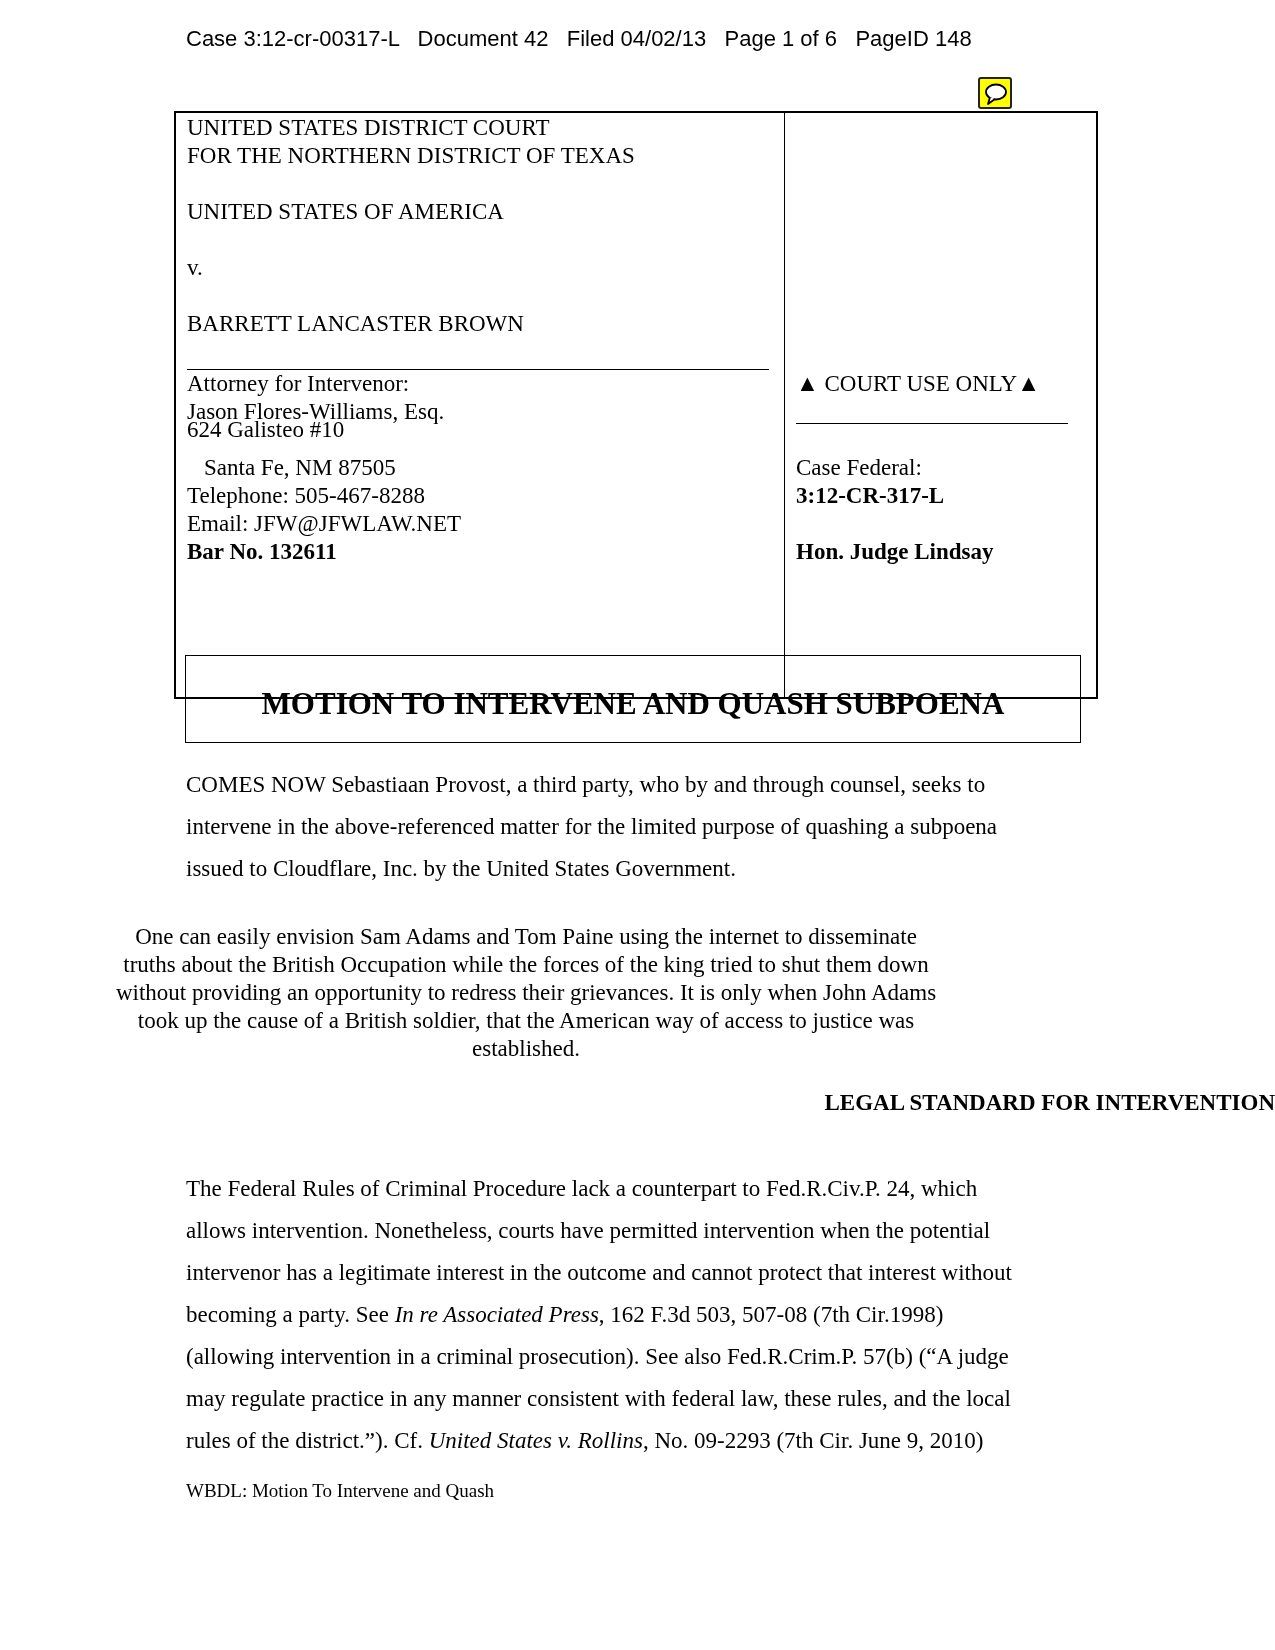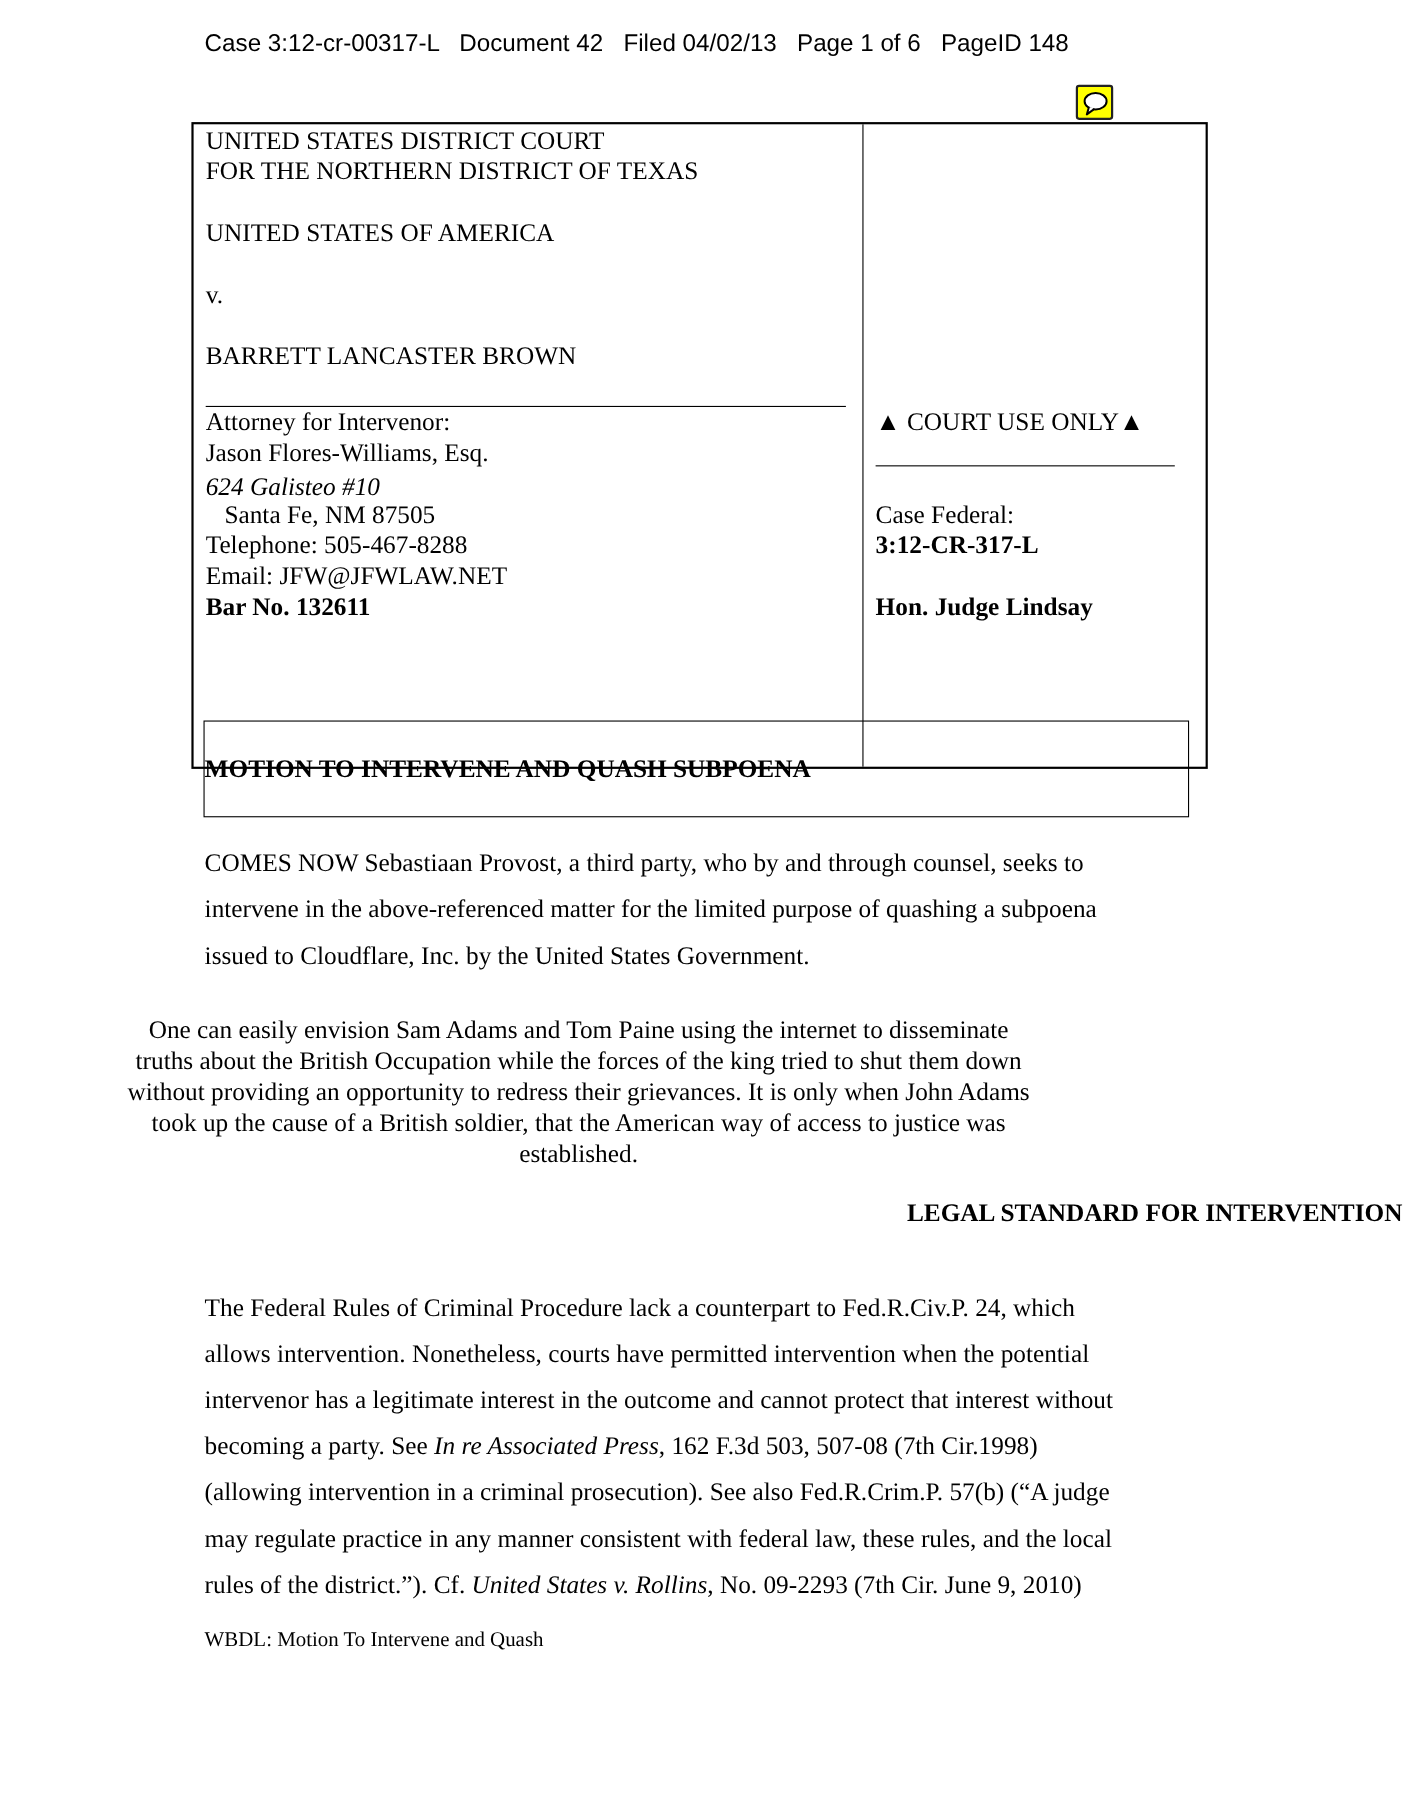--- a/index.html
+++ b/index.html
@@ -8,21 +8,21 @@
   .sans { font-family: "Liberation Sans", "DejaVu Sans", sans-serif; }
   #stamp { position: absolute; top: 26px; left: 186px; font-size: 22px; white-space: pre; letter-spacing: 0px; }
   #note-icon { position: absolute; top: 77px; left: 978px; width: 34px; height: 32px; background: #ffff00; border: 2px solid #222; border-radius: 3px; box-sizing: border-box; cursor: pointer; }
   #note-icon svg { position: absolute; left: 4px; top: 3px; }
   #caption { position: absolute; top: 111px; left: 174px; width: 924px; height: 588px; border: 2px solid #000; box-sizing: border-box; }
   #caption .divider-v { position: absolute; left: 608px; top: 0; bottom: 0; width: 1px; background: #000; }
   .cap-line { position: absolute; font-size: 23px; white-space: nowrap; }
   .bold { font-weight: bold; }
   .hr { position: absolute; height: 1px; background: #000; }
   #title-box { position: absolute; top: 655px; left: 185px; width: 896px; height: 88px; border: 1px solid #000; box-sizing: border-box; }
-  #title-box .t { position: absolute; top: 30px; left: 0; right: 0; font-size: 23px; font-weight: bold; }
+  #title-box .t { position: absolute; top: 30px; left: 0; right: 0; text-align: center; font-size: 31px; font-weight: bold; }
   .para-line { position: absolute; left: 186px; font-size: 23px; white-space: nowrap; }
   .quote-line { position: absolute; left: 0; width: 1052px; text-align: center; font-size: 23px; white-space: nowrap; }
   .heading { position: absolute; left: 0; width: 1275px; text-align: center; font-size: 23px; font-weight: bold; }
   em { font-style: italic; }
   #footer { position: absolute; top: 1480px; left: 186px; font-size: 19px; }
 </style>
 </head>
 <body>
 
 <div id="stamp" class="sans"><span>Case 3:12-cr-00317-L</span>   <span>Document 42</span>   <span>Filed 04/02/13</span>   <span>Page 1 of 6</span>   <span>PageID 148</span></div>
@@ -37,21 +37,21 @@
 <div id="caption" class="serif">
   <div class="divider-v"></div>
   <div class="cap-line" style="left:11px;top:2px;">UNITED STATES DISTRICT COURT</div>
   <div class="cap-line" style="left:11px;top:30px;">FOR THE NORTHERN DISTRICT OF TEXAS</div>
   <div class="cap-line" style="left:11px;top:86px;">UNITED STATES OF AMERICA</div>
   <div class="cap-line" style="left:11px;top:142px;">v.</div>
   <div class="cap-line" style="left:11px;top:198px;">BARRETT LANCASTER BROWN</div>
   <div class="hr" style="left:11px;top:256px;width:582px;"></div>
   <div class="cap-line" style="left:11px;top:258px;">Attorney for Intervenor:</div>
   <div class="cap-line" style="left:11px;top:286px;">Jason Flores-Williams, Esq.</div>
-  <div class="cap-line" style="left:11px;top:317px;font-style:italic;">624 Galisteo #10</div>
+  <div class="cap-line" style="left:11px;top:304px;">624 Galisteo #10</div>
   <div class="cap-line" style="left:11px;top:342px;margin-left:17px;">Santa Fe, NM 87505</div>
   <div class="cap-line" style="left:11px;top:370px;">Telephone:  505-467-8288</div>
   <div class="cap-line" style="left:11px;top:398px;">Email: JFW@JFWLAW.NET</div>
   <div class="cap-line bold" style="left:11px;top:426px;">Bar No. 132611</div>
   <div class="cap-line" style="left:620px;top:258px;">▲ COURT USE ONLY▲</div>
   <div class="hr" style="left:620px;top:310px;width:272px;"></div>
   <div class="cap-line" style="left:620px;top:342px;">Case Federal:</div>
   <div class="cap-line bold" style="left:620px;top:370px;">3:12-CR-317-L</div>
   <div class="cap-line bold" style="left:620px;top:426px;">Hon. Judge Lindsay</div>
 </div>

